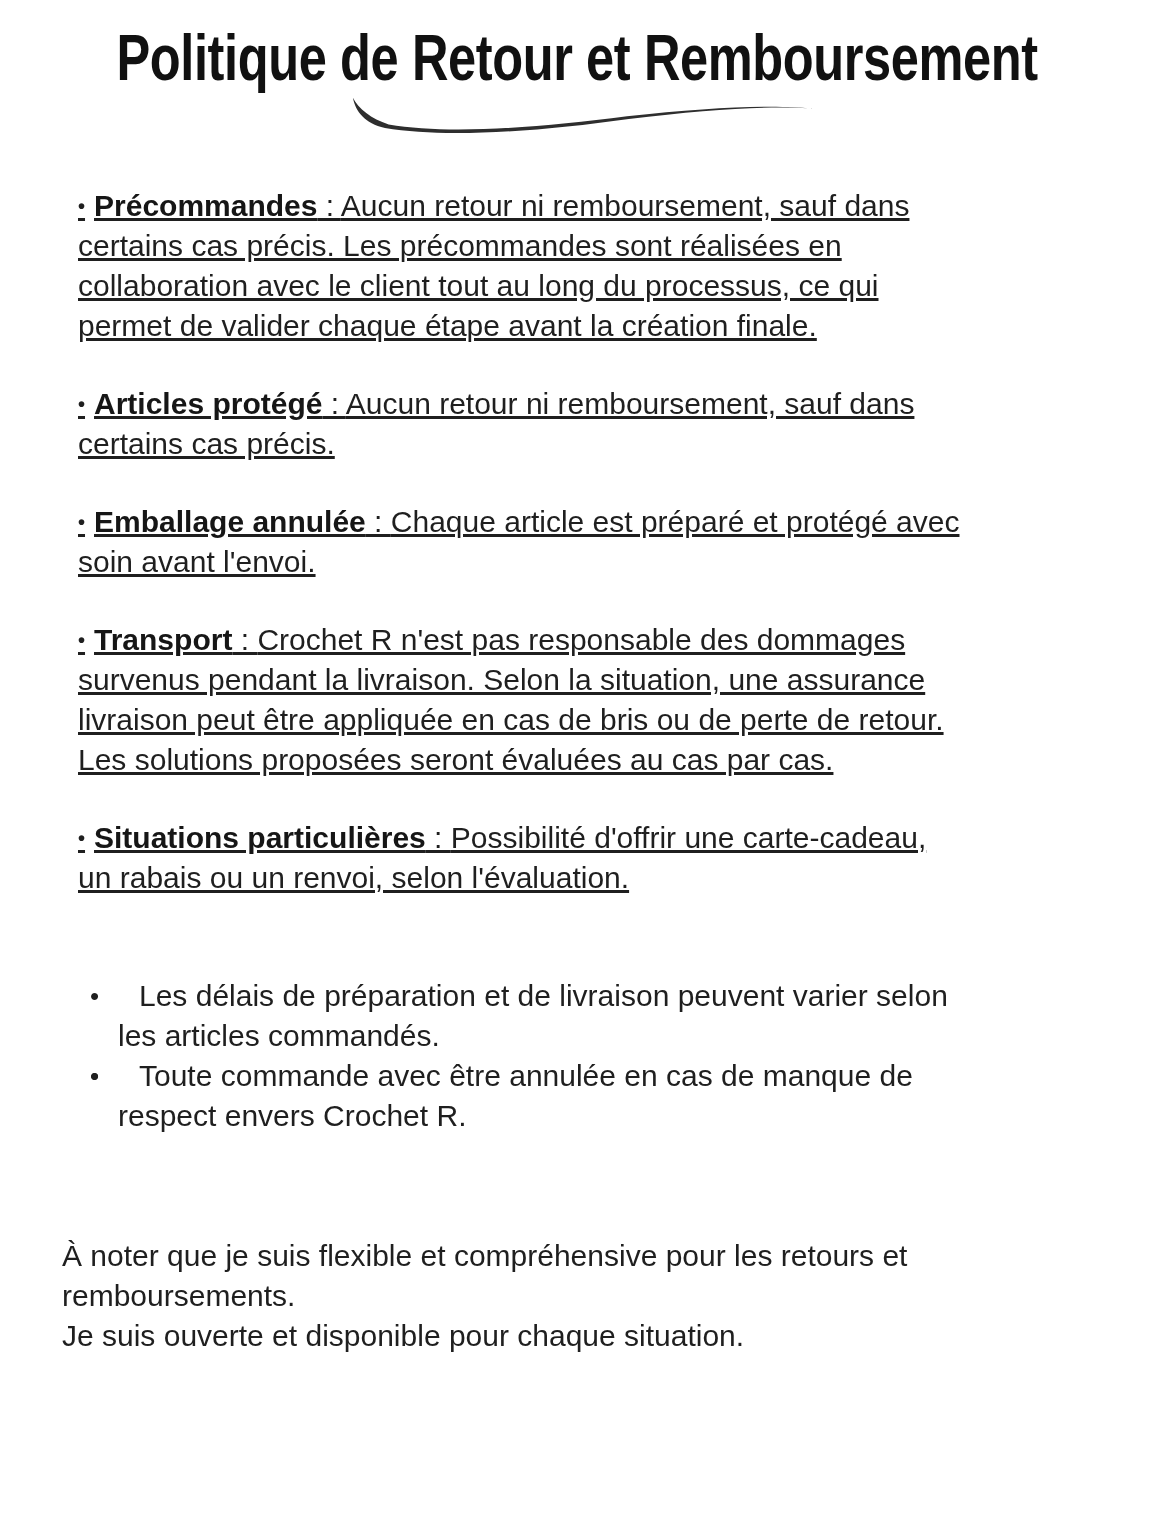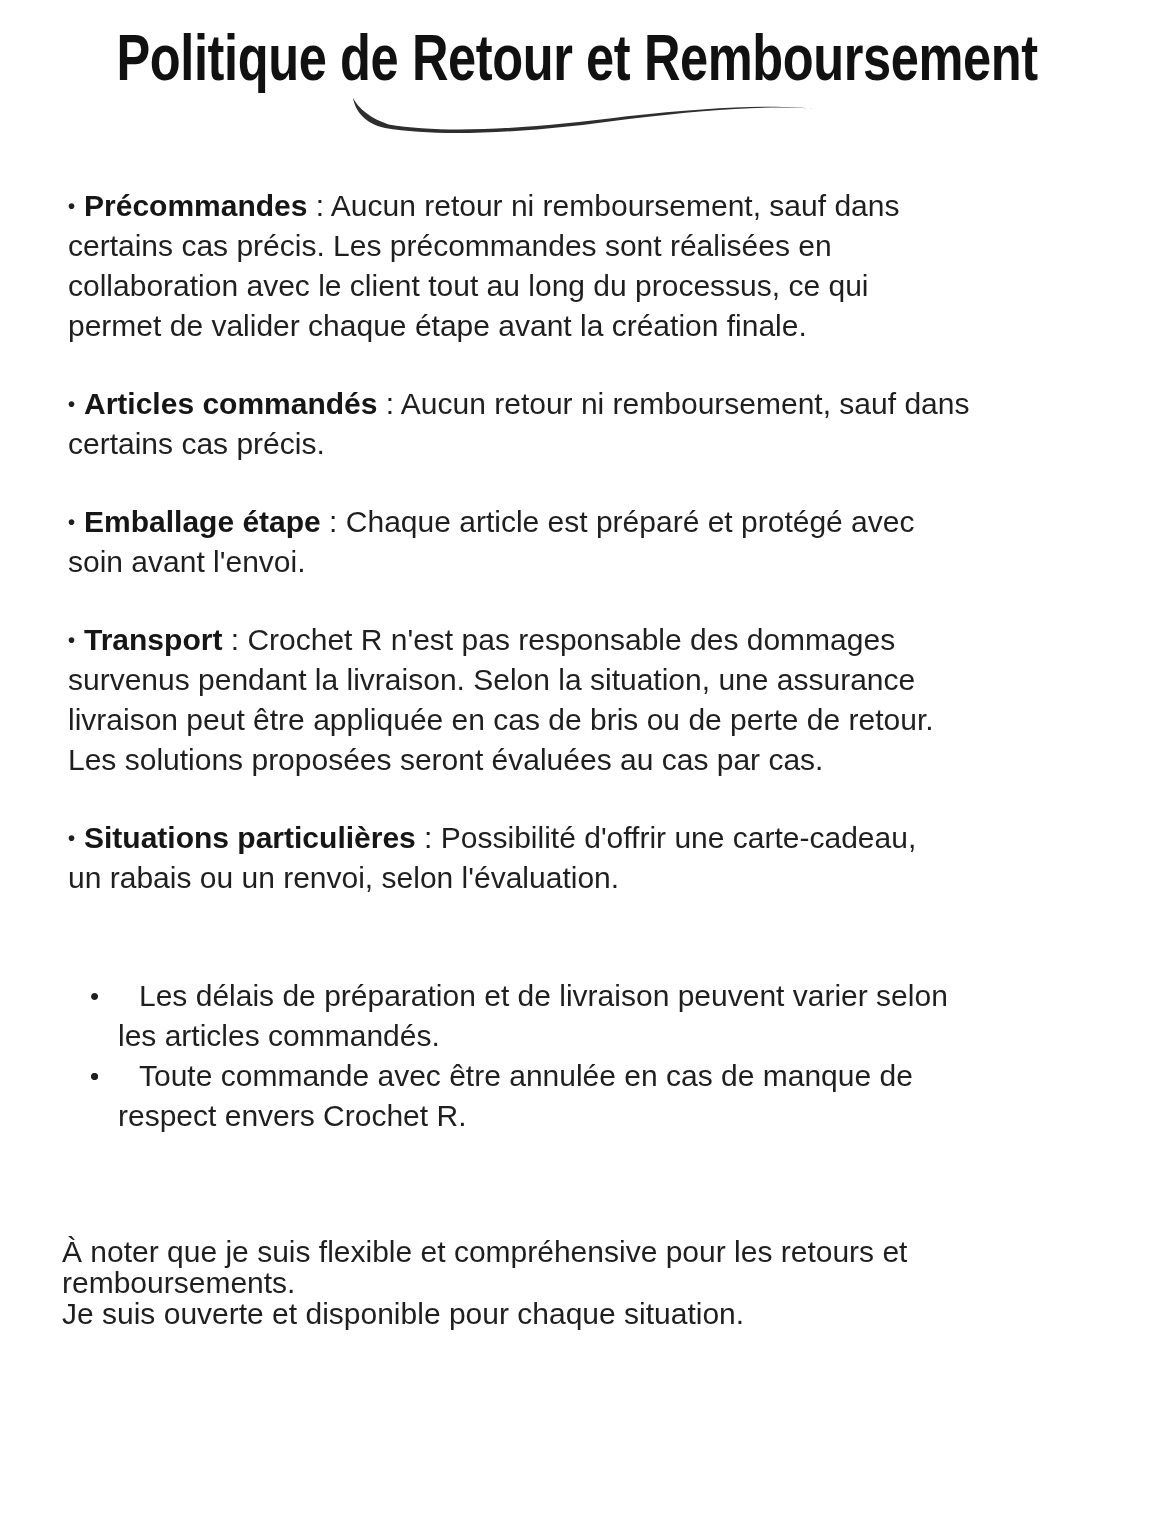--- a/index.html
+++ b/index.html
@@ -42,24 +42,25 @@
   }
   .swoosh-wrap {
     margin-top: 2px;
     margin-left: 10px;
     width: 515px;
     height: 44px;
   }
   .swoosh-wrap svg { display: block; width: 515px; height: 44px; }
   
   .policy-item {
-    margin: 0 0 38px 6px;
+    margin: 0 0 38px 16px;
     font-size: 30px;
     line-height: 40px;
     max-width: 1032px;
+    text-decoration: underline;
   }
   .policy-item .bullet {
     font-size: 20px;
     vertical-align: 3px;
     margin-right: 9px;
     font-weight: 700;
   }
   .policy-item .label {
     font-weight: 700;
     color: #161616;
@@ -83,21 +84,21 @@
     top: 0;
     font-size: 26px;
     line-height: 40px;
   }
   .note .note-text { white-space: pre-line; margin-left: 21px; }
   
   .closing { margin-top: 100px; }
   .closing-p {
     margin: 0;
     font-size: 30px;
-    line-height: 31px;
+    line-height: 40px;
     white-space: pre-line;
     max-width: 1032px;
   }
 </style>
 </head>
 <body>
 
 <div class="page">
 
   <header class="header">
@@ -111,24 +112,24 @@
 
   <main>
 
     <section>
 
         <p class="policy-item"><span class="bullet">•</span><span class="label">Précommandes</span><span class="sep"> : </span><span class="text">Aucun retour ni remboursement, sauf dans
 certains cas précis. Les précommandes sont réalisées en
 collaboration avec le client tout au long du processus, ce qui
 permet de valider chaque étape avant la création finale.</span></p>
 
-        <p class="policy-item"><span class="bullet">•</span><span class="label">Articles commandés</span><span class="sep"> : </span><span class="text">Aucun retour ni remboursement, sauf dans
+        <p class="policy-item"><span class="bullet">•</span><span class="label">Articles protégé</span><span class="sep"> : </span><span class="text">Aucun retour ni remboursement, sauf dans
 certains cas précis.</span></p>
 
-        <p class="policy-item"><span class="bullet">•</span><span class="label">Emballage étape</span><span class="sep"> : </span><span class="text">Chaque article est préparé et protégé avec
+        <p class="policy-item"><span class="bullet">•</span><span class="label">Emballage annulée</span><span class="sep"> : </span><span class="text">Chaque article est préparé et protégé avec
 soin avant l'envoi.</span></p>
 
         <p class="policy-item"><span class="bullet">•</span><span class="label">Transport</span><span class="sep"> : </span><span class="text">Crochet R n'est pas responsable des dommages
 survenus pendant la livraison. Selon la situation, une assurance
 livraison peut être appliquée en cas de bris ou de perte de retour.
 Les solutions proposées seront évaluées au cas par cas.</span></p>
 
         <p class="policy-item"><span class="bullet">•</span><span class="label">Situations particulières</span><span class="sep"> : </span><span class="text">Possibilité d'offrir une carte-cadeau,
 un rabais ou un renvoi, selon l'évaluation.</span></p>
       </section>

